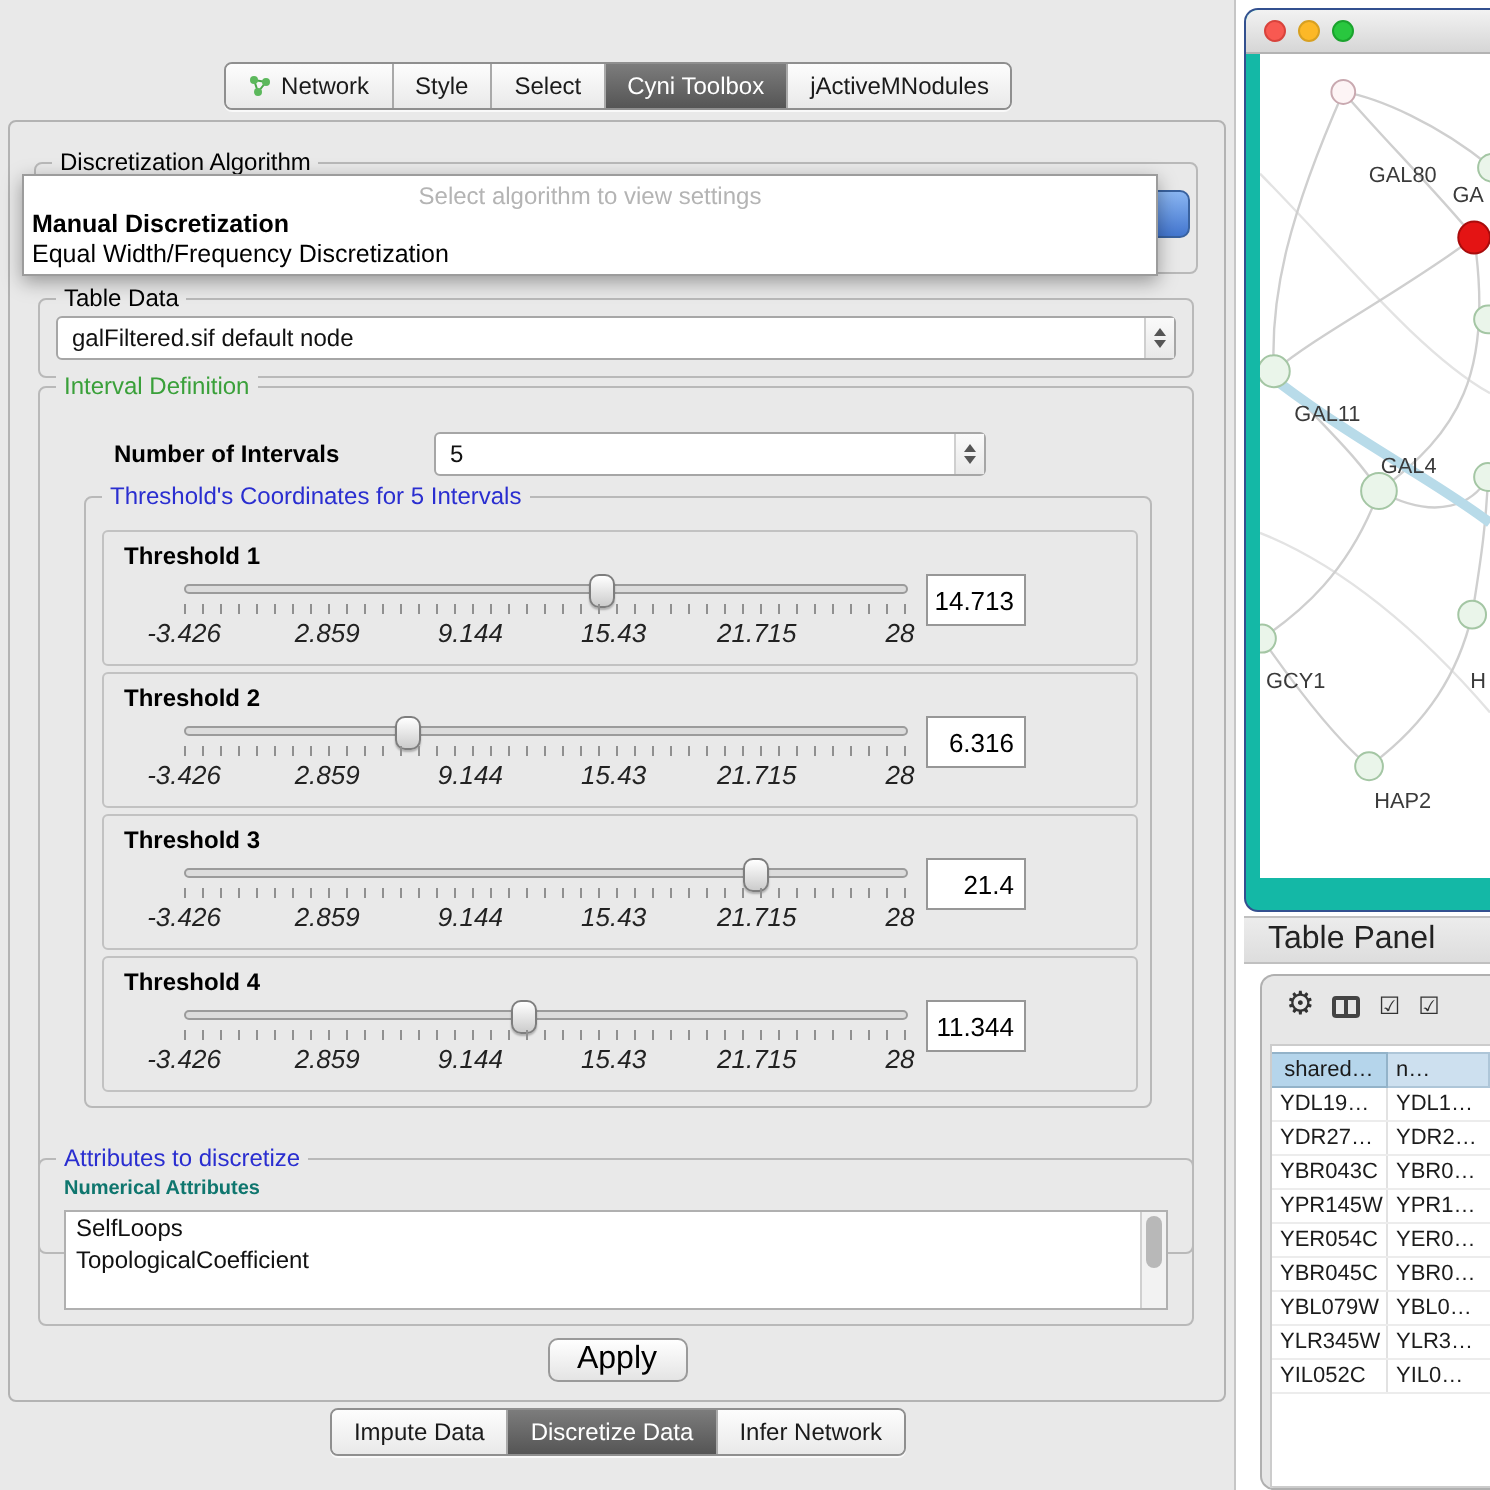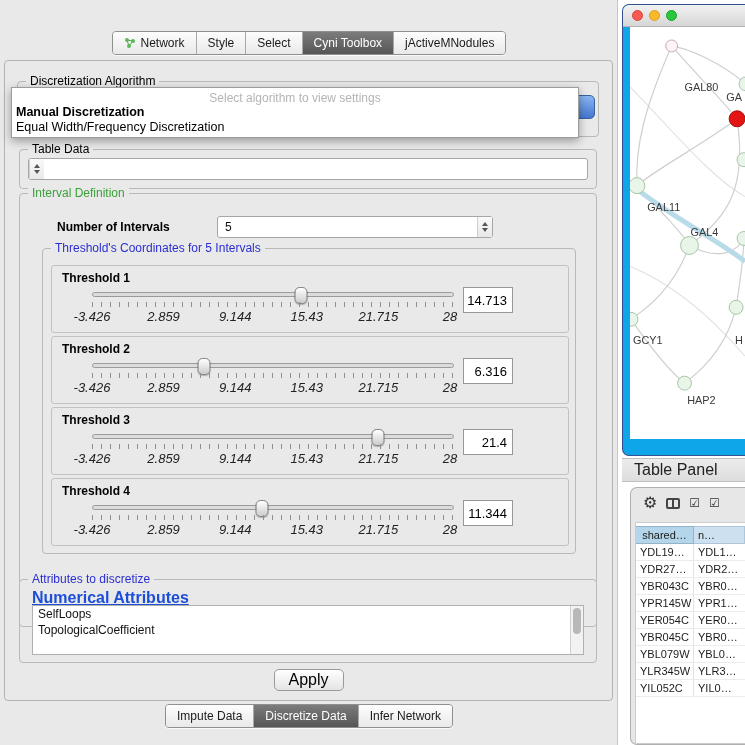--- a/index.html
+++ b/index.html
@@ -85,35 +85,35 @@
   .scale { position:absolute; left:0; right:4px; top:19px; height:12px; font-size:13px; color:#222;font-style:italic; }
   .scale span { position:absolute; transform:translateX(-50%); white-space:nowrap; }
   .scale span:nth-child(1){left:0;} .scale span:nth-child(2){left:20%;}
   .scale span:nth-child(3){left:40%;} .scale span:nth-child(4){left:60%;}
   .scale span:nth-child(5){left:80%;} .scale span:nth-child(6){left:100%;}
   .valbox { position:absolute; right:55px; top:21px; width:50px; height:26px; background:#fff;
     border:1px solid #979797; font-size:13px; color:#000; display:flex; align-items:center;
     justify-content:flex-end; padding-right:5px; }
 
   .attr-group { left:14px; top:518px; width:578px; height:84px; }
-  .attr-sub { position:absolute; left:12px; top:9px; font-size:16px; font-weight:bold; color:#1d4ed8;text-decoration:underline; }
+  .attr-sub { position:absolute; left:12px; top:9px; font-size:10px; font-weight:bold; color:#0f766e; }
   .listbox { position:absolute; left:12px; top:25px; width:552px; height:50px; background:#fff;
     border:1px solid #b0b0b0; overflow:hidden; }
   .listbox .item { font-size:12px; color:#111; line-height:16px; padding-left:5px; white-space:nowrap; }
   .lb-scroll { position:absolute; right:0; top:0; bottom:0; width:13px; background:#f2f2f2;
     border-left:1px solid #d0d0d0; }
   .lb-thumb { position:absolute; left:2px; top:2px; width:8px; height:26px; background:#b8b8b8; border-radius:4px; }
 
   .apply-btn { position:absolute; left:50%; transform:translateX(-50%); top:608px; width:70px; height:22px;
     border:1px solid #9a9a9a; border-radius:5px; background:linear-gradient(#ffffff,#e4e4e4);
     font-size:16px; color:#000; display:flex; align-items:center; justify-content:center; }
 
   
   .net-window { position:absolute; left:622px; top:4px; width:123px; height:452px;
-    background:#0ea5e9; border:1px solid #33508f; border-right:none; border-radius:7px 0 0 7px; overflow:hidden; }
+    background:#14b8a6; border:1px solid #33508f; border-right:none; border-radius:7px 0 0 7px; overflow:hidden; }
   .net-titlebar { height:22px; background:linear-gradient(#f2f2f2,#d6d6d6); border-bottom:1px solid #b3b3b3;
     display:flex; align-items:center; gap:6px; padding-left:9px; }
   .light { width:11px; height:11px; border-radius:50%; }
   .light.red    { background:#f85951; border:1px solid #d8433c; }
   .light.yellow { background:#fcb827; border:1px solid #d8a021; }
   .light.green  { background:#29c73f; border:1px solid #1ba32e; }
   .net-canvas { position:absolute; left:7px; top:22px; right:0; bottom:16px; background:#ffffff; }
   .net-canvas svg { display:block; width:100%; height:100%; }
   .net-canvas text { font-family:"Liberation Sans",sans-serif; font-size:11px; fill:#3a3a3a; text-anchor:middle; }
 
@@ -181,20 +181,21 @@
 
     <div class="algo-popup">
       <div class="ph">Select algorithm to view settings</div>
       <div class="opt bold">Manual Discretization</div>
       <div class="opt">Equal Width/Frequency Discretization</div>
     </div>
 
     <div class="group tabledata-group">
       <span class="gtitle black">Table Data</span>
       <div class="combo tabledata-combo">
+        <div class="val">galFiltered.sif default node</div>
         <div class="stepper">
             <i class="tri-up"></i>
             <i class="tri-dn"></i>
           </div>
       </div>
     </div>
 
     <div class="group interval-group">
       <span class="gtitle green">Interval Definition</span>
 

